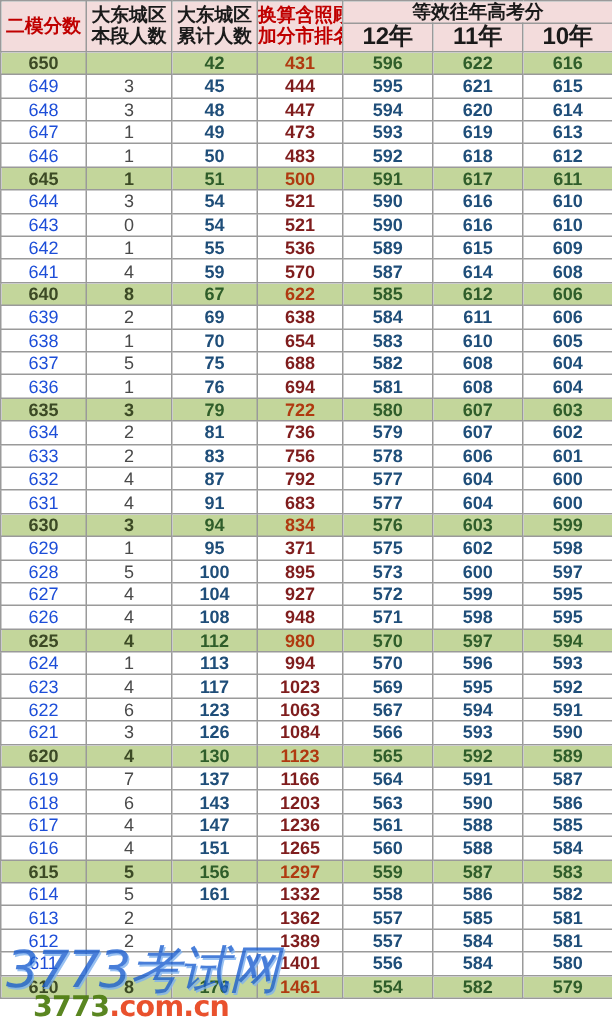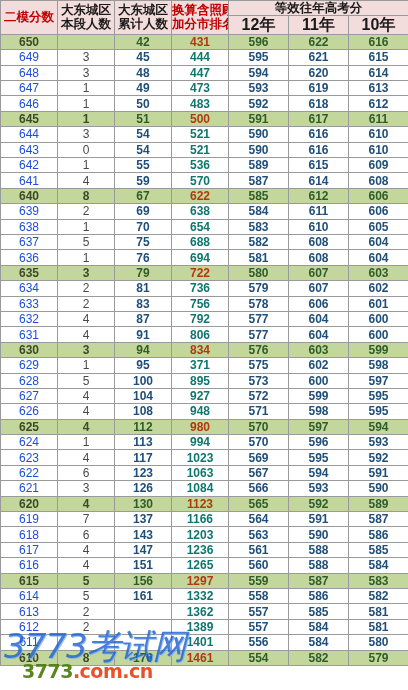--- a/index.html
+++ b/index.html
@@ -31,21 +31,21 @@
   th.h-red{ color:#c00000; }
   th.h-dark{ color:#1a1a1a; }
   th.h-year{ font-size:16px; color:#1a1a1a; font-weight:bold; }
   .hl2{ display:block; }
   
   tbody tr{ height:15.4px; }
   tbody td{ font-size:12px; font-weight:bold; }
   td.c-score{ color:#1d4ed8; font-weight:normal; }
   td.c-seg{ color:#4a4a4a; font-weight:normal; }
   td.c-cum{ color:#1f4e79; }
-  td.c-rank{ color:#0f766e; }
+  td.c-rank{ color:#7f1d1d; }
   td.c-yr{ color:#1f4e79; }
   tr.hl td{ background:#c3d69b; }
   tr.hl td.c-score,tr.hl td.c-seg{ color:#3c4a25; font-weight:bold; }
   tr.hl td.c-cum,tr.hl td.c-yr{ color:#2f5d2a; }
   tr.hl td.c-rank{ color:#b03a10; }
   
   #watermark{
     position:absolute;left:0;top:620px;
     width:200px;height:62px;
     pointer-events:none;
@@ -270,21 +270,21 @@
         <td class="c-cum">87</td>
         <td class="c-rank">792</td>
         <td class="c-yr">577</td>
         <td class="c-yr">604</td>
         <td class="c-yr">600</td>
       </tr>
       <tr>
         <td class="c-score">631</td>
         <td class="c-seg">4</td>
         <td class="c-cum">91</td>
-        <td class="c-rank">806</td>
+        <td class="c-rank">683</td>
         <td class="c-yr">577</td>
         <td class="c-yr">604</td>
         <td class="c-yr">600</td>
       </tr>
       <tr class="hl">
         <td class="c-score">630</td>
         <td class="c-seg">3</td>
         <td class="c-cum">94</td>
         <td class="c-rank">834</td>
         <td class="c-yr">576</td>

